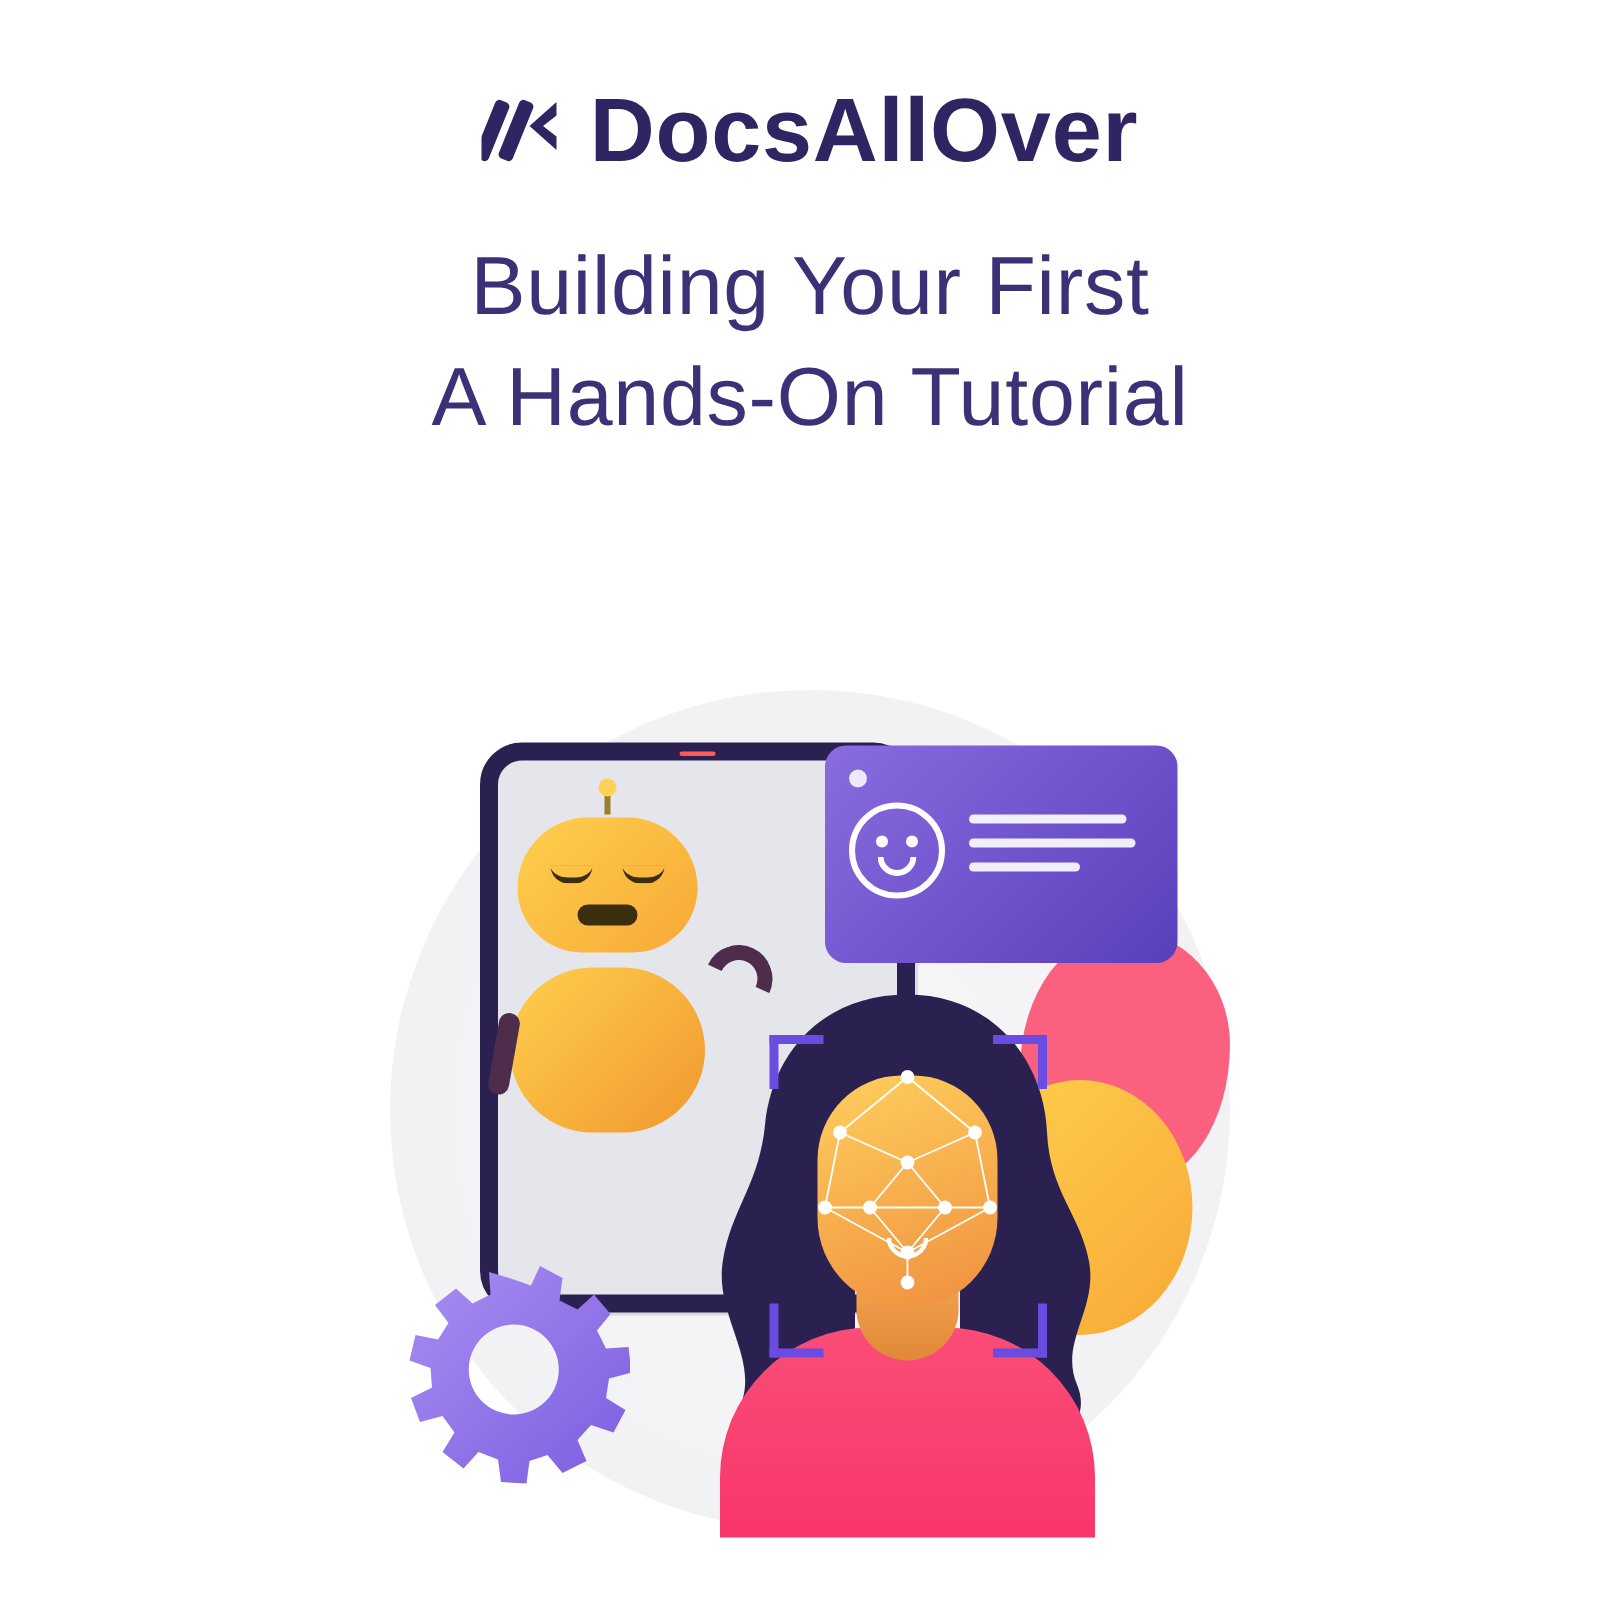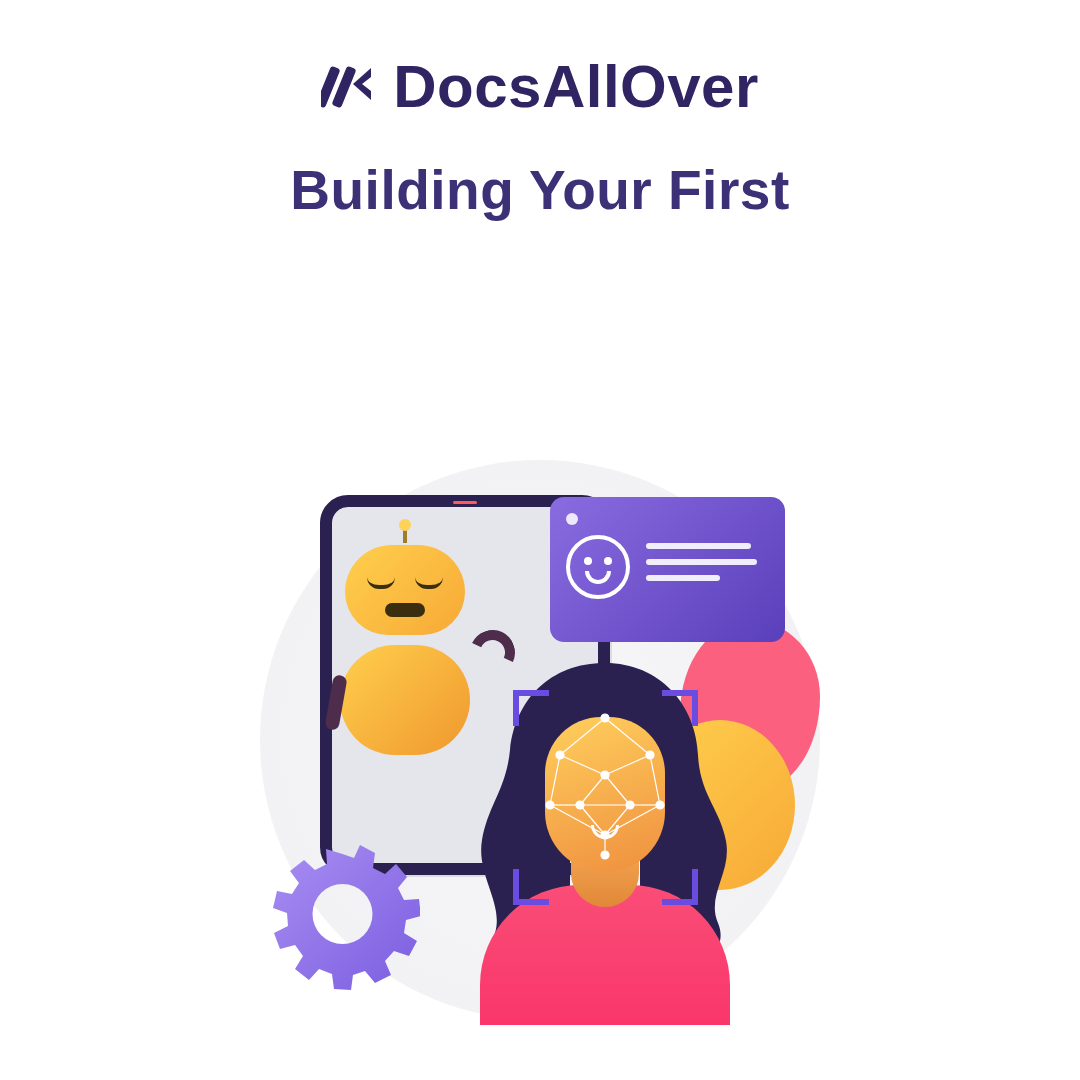--- a/index.html
+++ b/index.html
@@ -28,21 +28,21 @@
   letter-spacing: 0.5px;
 }
 .title {
   text-align: center;
   margin-top: 32px;
   line-height: 1.35;
 }
 .title span {
   display: block;
   font-size: 55px;
-  font-weight: 700;
+  font-weight: 400;
   color: #3c3076;
   letter-spacing: 0.5px;
 }
 .illustration {
   position: absolute;
   left: 50%;
   transform: translateX(-50%);
   top: 450px;
   width: 620px;
   height: 600px;
@@ -291,20 +291,21 @@
         <rect x="18" y="8" width="10" height="42" rx="3" transform="rotate(22 23 29)"></rect>
         <path d="M36 10 L54 26 L36 42 L36 33 L45 26 L36 19 Z" transform="rotate(180 43 26)"></path>
       </g>
     </svg>
   </span>
   <span class="brand-name">DocsAllOver</span>
 </div>
 
 <h1 class="title">
   <span>Building Your First</span>
+  <span>A Hands-On Tutorial</span>
 </h1>
 
 <div class="illustration">
   <div class="bg-circle"></div>
 
   <div class="tablet"></div>
 
   <div class="robot">
     <div class="robot-body"></div>
     <div class="robot-arm-l"></div>

